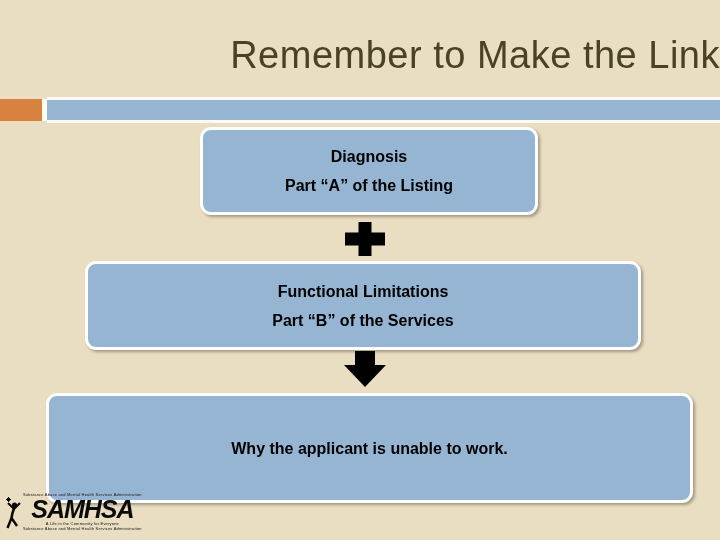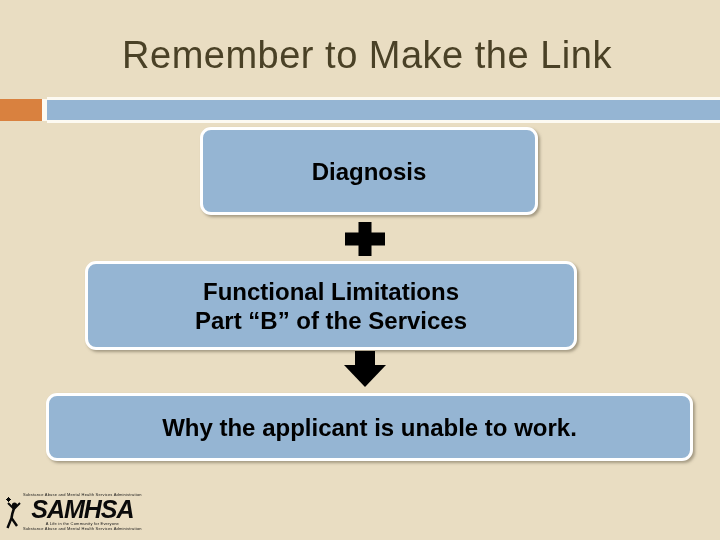--- a/index.html
+++ b/index.html
@@ -1,45 +1,45 @@
 <!DOCTYPE html>
 <html><head>
 <meta charset="utf-8">
 <style>
   html,body{margin:0;padding:0;}
   body{width:720px;height:540px;overflow:hidden;font-family:"Liberation Sans",sans-serif;}
   .slide{position:relative;width:720px;height:540px;background:#e9ddc2;}
 
   .title{
     position:absolute;top:33px;left:0;width:720px;margin:0;
-    text-align:center;padding-left:14px;box-sizing:border-box;
+    text-align:right;padding-left:14px;box-sizing:border-box;
     font-size:38px;font-weight:400;line-height:44px;
     color:#4a4126;letter-spacing:0.5px;
   }
 
   
   .band{position:absolute;top:97px;left:0;width:720px;height:26px;}
   .band-orange{position:absolute;left:0;top:2px;width:42px;height:22px;background:#d9813f;}
   .band-gap{position:absolute;left:42px;top:2px;width:5px;height:22px;background:#fdfaf2;}
   .band-blue{
     position:absolute;left:47px;top:0;width:673px;height:26px;background:#95b5d3;
     border-top:3px solid #fdfaf2;border-bottom:3px solid #fdfaf2;box-sizing:border-box;
   }
 
   
   .box{
     position:absolute;background:#95b5d3;
     border:3px solid #ffffff;border-radius:11px;box-sizing:border-box;
     box-shadow:2px 2px 3px rgba(108,98,78,0.55);
     display:flex;flex-direction:column;justify-content:center;align-items:center;
-    color:#000;font-weight:700;font-size:24px;line-height:29px;text-align:center;
+    color:#000;font-weight:700;font-size:16px;line-height:29px;text-align:center;
   }
   .box1{left:200px;top:127px;width:338px;height:88px;}
-  .box2{left:85px;top:261px;width:492px;height:89px;}
-  .box3{left:46px;top:393px;width:647px;height:68px;}
+  .box2{left:85px;top:261px;width:556px;height:89px;}
+  .box3{left:46px;top:393px;width:647px;height:110px;}
 
   .connector{position:absolute;width:44px;height:36px;display:flex;align-items:center;justify-content:center;}
   .plus{left:343px;top:221px;}
   .arrow{left:343px;top:351px;}
 
   
   .logo{position:absolute;left:5px;top:492px;display:flex;align-items:flex-end;color:#0a0a0a;}
   .logo-figure{width:17px;height:34px;margin-right:1px;flex:0 0 auto;}
   .logo-text{display:flex;flex-direction:column;align-items:center;}
   .logo-tiny{font-size:4px;line-height:5px;white-space:nowrap;letter-spacing:0.2px;color:#141414;}
@@ -56,20 +56,21 @@
   <h1 class="title">Remember to Make the Link</h1>
 
   <div class="band">
     <div class="band-orange"></div>
     <div class="band-gap"></div>
     <div class="band-blue"></div>
   </div>
 
   <div class="box box1">
     <div>Diagnosis</div>
+    <div>Part “A” of the Listing</div>
   </div>
 
   <div class="connector plus">
     <svg width="40" height="34" viewBox="0 0 40 34" aria-hidden="true">
       <rect x="13.5" y="0" width="13" height="34" fill="#000"></rect>
       <rect x="0" y="10.5" width="40" height="13" fill="#000"></rect>
     </svg>
   </div>
 
   <div class="box box2">

